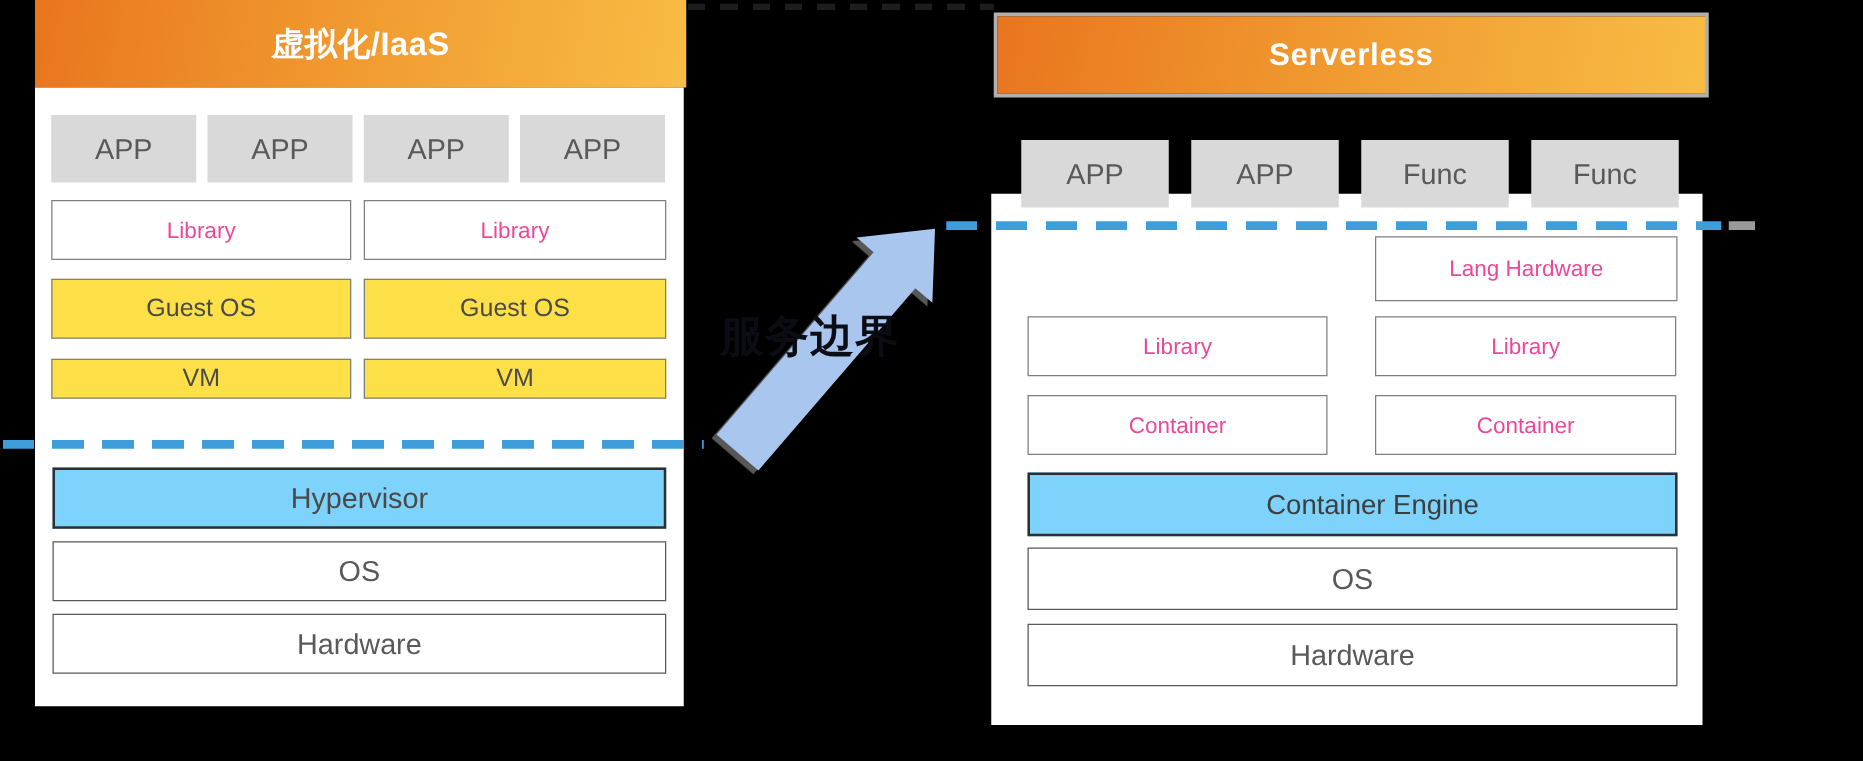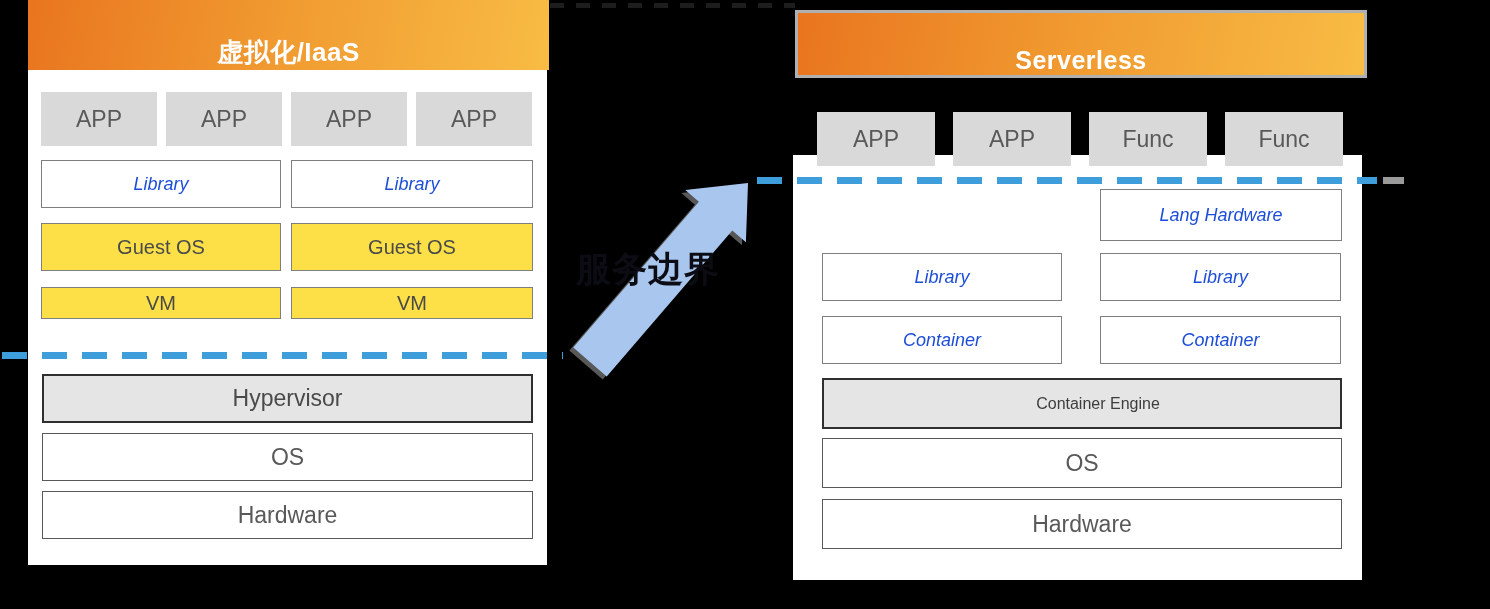--- a/index.html
+++ b/index.html
@@ -8,39 +8,39 @@
     width: 1490px;
     height: 609px;
     background: #000;
     overflow: hidden;
     font-family: "Liberation Sans", sans-serif;
   }
   .abs { position: absolute; box-sizing: border-box; }
 
   
   .panel-header {
-    display: flex; align-items: flex-end; justify-content: center;
+    display: flex; align-items: center; justify-content: center;
     background: linear-gradient(100deg, #e9751f 0%, #f0982f 45%, #f8bc44 100%);
     color: #fff; font-weight: bold; letter-spacing: 0.5px;
   }
   .left-header  { left: 28px;  top: 0;    width: 521px; height: 70px; font-size: 26px; }
   .right-header { left: 795px; top: 10px; width: 572px; height: 68px; font-size: 25px;
                   border: 3px solid #b0b0b0; }
 
   
   .white-panel { background: #fff; }
   .left-panel  { left: 28px;  top: 70px;  width: 519px; height: 495px; }
   .right-panel { left: 793px; top: 155px; width: 569px; height: 425px; }
 
   
   .box { display: flex; align-items: center; justify-content: center; }
   .gray-box  { background: #d9d9d9; color: #595959; font-size: 23px; }
-  .white-box { background: #fff; border: 1px solid #7f7f7f; color: #1d4ed8; font-size: 18px; font-style: italic; }
+  .white-box { background: #fff; border: 1px solid #7f7f7f; color: #ec4899; font-size: 18px; }
   .mid-box   { background: #fde047; border: 1px solid #7f7f7f; color: #4a4a4a; font-size: 20px; }
-  .stack-strong { background: #e5e5e5; border: 2px solid #2f2f2f; color: #4a4a4a; font-size: 23px; }
+  .stack-strong { background: #7dd3fc; border: 2px solid #2f2f2f; color: #4a4a4a; font-size: 23px; }
   .stack-light  { background: #fff; border: 1px solid #595959; color: #595959; font-size: 23px; }
 
   
   .l-app  { top: 92px; height: 54px; width: 116px; }
   .l-app1 { left: 41px; }  .l-app2 { left: 166px; }
   .l-app3 { left: 291px; } .l-app4 { left: 416px; }
   .l-lib    { top: 160px; height: 48px; }
   .l-gos    { top: 223px; height: 48px; }
   .l-vm     { top: 287px; height: 32px; }
   .l-col1 { left: 41px;  width: 240px; }
@@ -53,21 +53,21 @@
   
   .r-top  { top: 112px; height: 54px; width: 118px; }
   .r-top1 { left: 817px; }  .r-top2 { left: 953px; }
   .r-top3 { left: 1089px; } .r-top4 { left: 1225px; }
   .r-lang { left: 1100px; top: 189px; width: 242px; height: 52px; }
   .r-lib  { top: 253px; height: 48px; }
   .r-con  { top: 316px; height: 48px; }
   .r-col1 { left: 822px;  width: 240px; }
   .r-col2 { left: 1100px; width: 241px; }
   .r-full { left: 822px; width: 520px; }
-  .r-eng  { top: 378px; height: 51px; font-size: 16px; color: #3d3d3d; padding-left: 32px; }
+  .r-eng  { top: 378px; height: 51px; font-size: 22px; color: #3d3d3d; padding-left: 32px; }
   .r-os   { top: 438px; height: 50px; }
   .r-hw   { top: 499px; height: 50px; }
 
   
   .dashed-blue {
     height: 7px;
     background: repeating-linear-gradient(90deg, #3e9edb 0 25px, transparent 25px 40px);
   }
   .dash-left  { left: 2px;   top: 352px; width: 561px; z-index: 5; }
   .dash-right { left: 757px; top: 177px; width: 620px; z-index: 5; }

